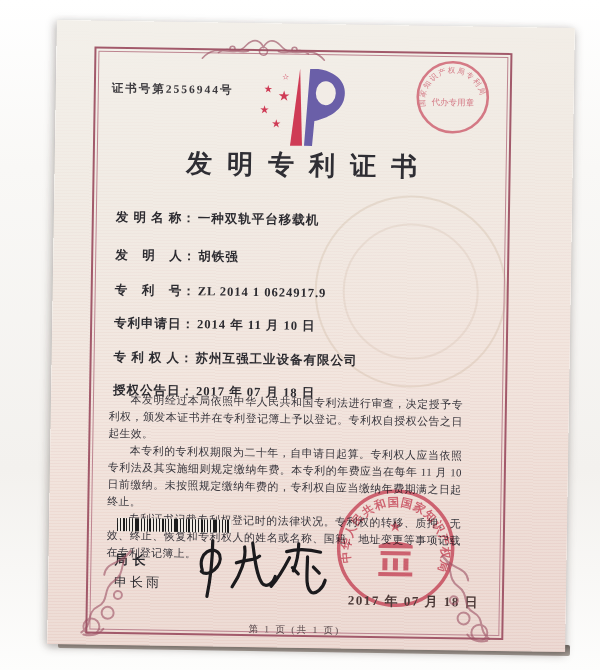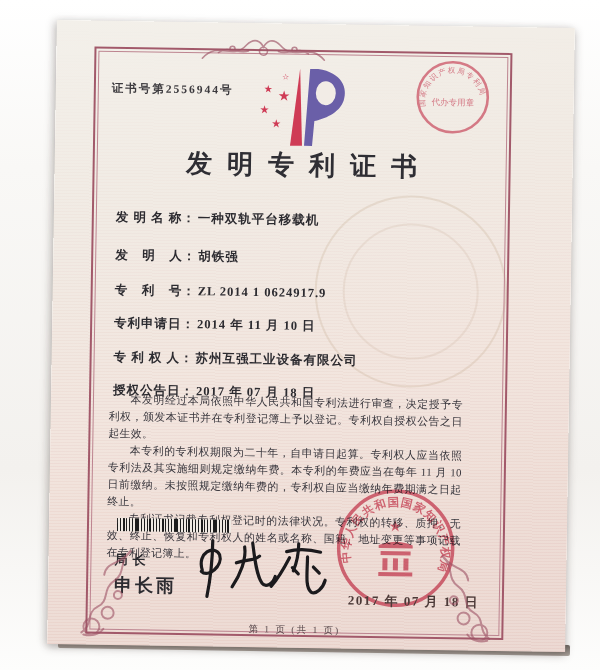--- a/index.html
+++ b/index.html
@@ -47,21 +47,21 @@
     letter-spacing:.4px; margin:0; }
 
   .barcode { position:absolute; left:68px; top:497px; width:114px; height:13px;
     background:
       repeating-linear-gradient(90deg,#1c1c1c 0 1px,transparent 1px 3px),
       repeating-linear-gradient(90deg,transparent 0 6px,#1c1c1c 6px 8px,transparent 8px 13px);
     background-color:#efe9e2; }
 
   .officer-title { position:absolute; left:66px; top:530px; font-size:13px; font-weight:700;
     letter-spacing:5px; color:#2c2b30; }
-  .officer-name  { position:absolute; left:66px; top:552px; font-size:18px; font-weight:700;
+  .officer-name  { position:absolute; left:66px; top:552px; font-size:13px; font-weight:400;
     letter-spacing:3px; color:#2c2b30; }
   .signature { position:absolute; left:138px; top:512px; width:150px; height:70px; }
 
   .seal-bottom { position:absolute; left:286px; top:462px; width:122px; height:122px;
     opacity:.82; mix-blend-mode:multiply; }
   .seal-date { position:absolute; left:300px; top:567px; width:160px; font-size:13px;
     letter-spacing:1.5px; color:#4c3a38; font-weight:600; }
 
   .seal-topright { position:absolute; left:358px; top:32px; width:78px; height:78px;
     opacity:.72; mix-blend-mode:multiply; }

